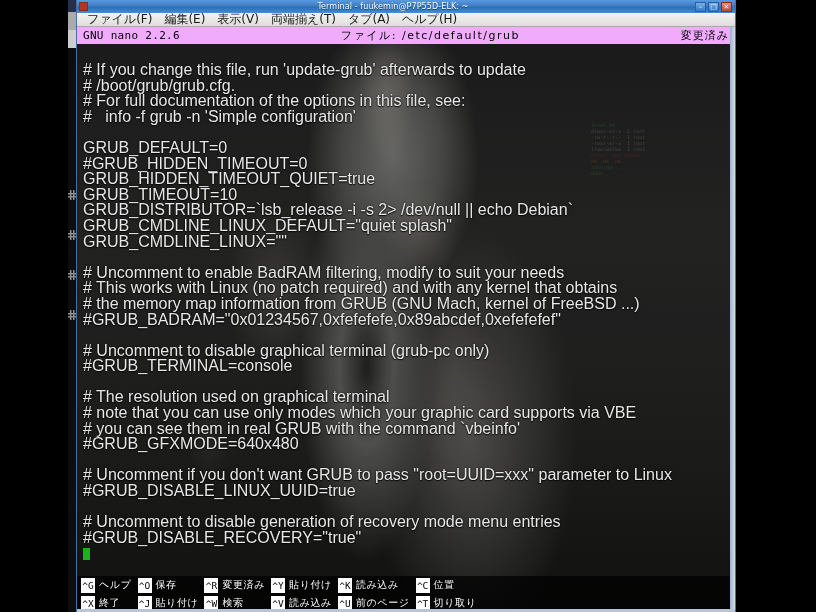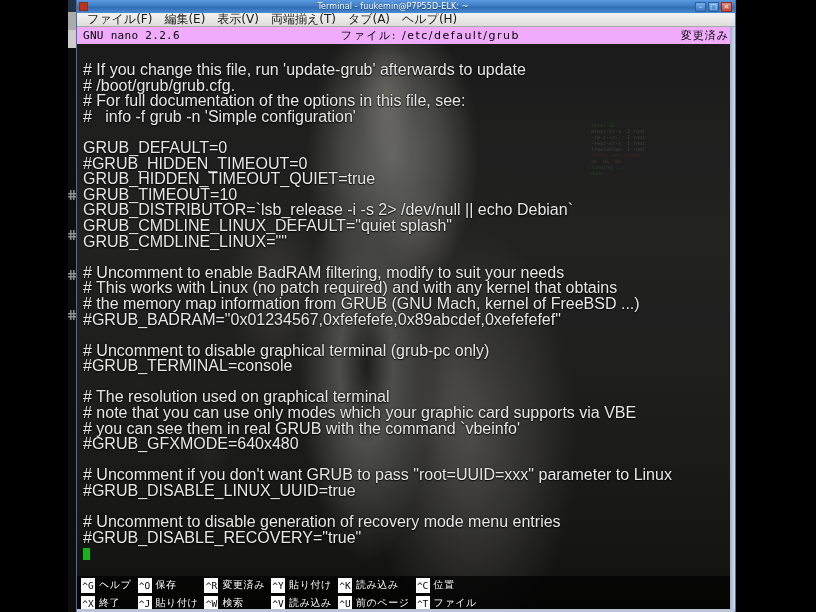--- a/index.html
+++ b/index.html
@@ -335,21 +335,21 @@
               <span class="sc-lbl">前のページ</span>
             </div>
           </div>
           <div class="sc-col">
             <div class="sc-row">
               <span class="sc-key">^C</span>
               <span class="sc-lbl">位置</span>
             </div>
             <div class="sc-row">
               <span class="sc-key">^T</span>
-              <span class="sc-lbl">ファイル</span>
+              <span class="sc-lbl">切り取り</span>
             </div>
           </div>
         </div>
 
       <div class="scroll-rail"></div>
     </div>
 
     <div id="win-bottom"></div>
   </div>
 </div>

